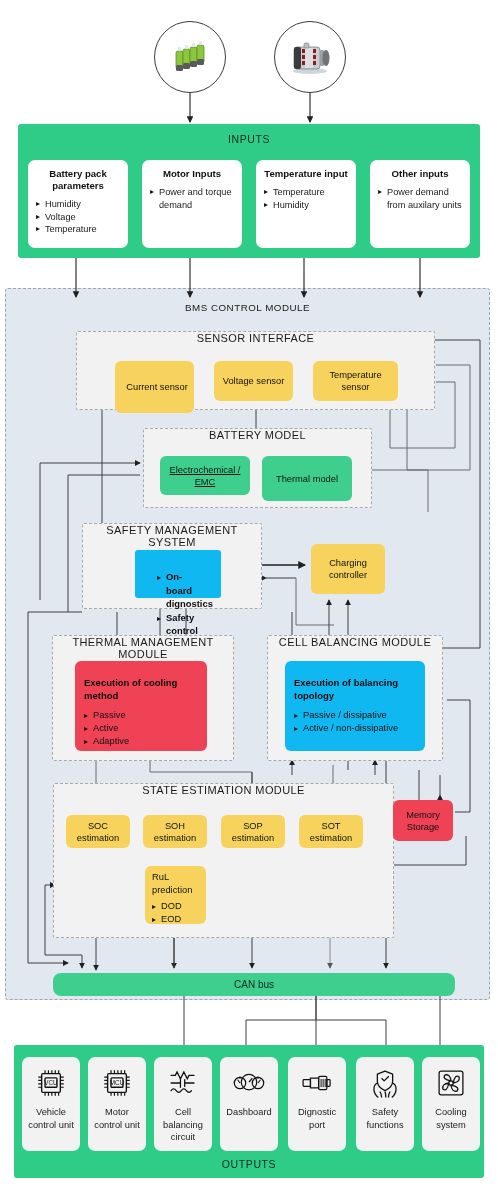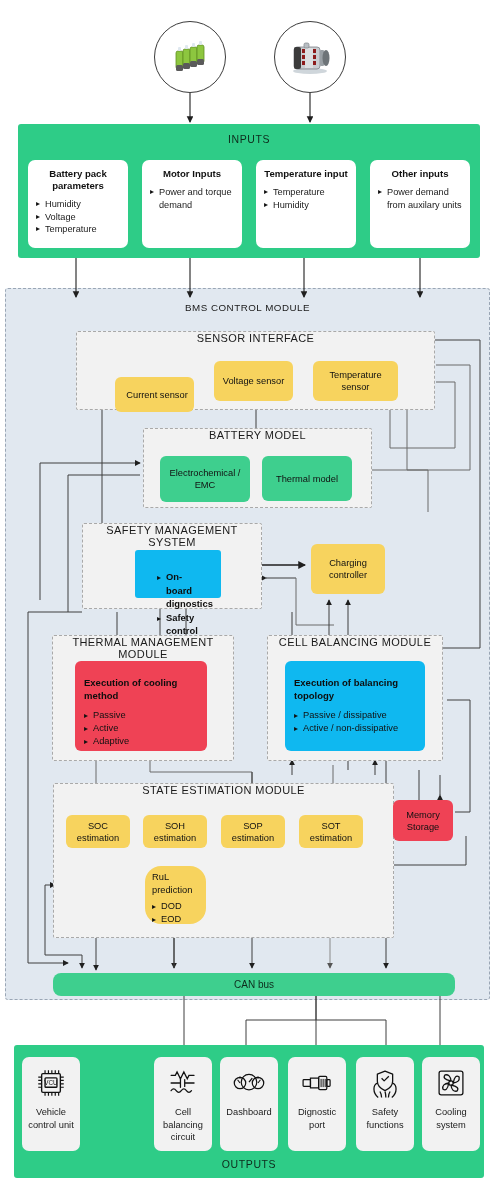--- a/index.html
+++ b/index.html
@@ -93,21 +93,21 @@
 
   .bluelist {
     position:absolute; background:#0fb8f0; border-radius:3px;
     padding:6px 8px; z-index:3;
   }
   .bluelist ul { list-style:none; margin:14px; padding:0; }
   .bluelist li { font-size:9.4px; line-height:13.5px; color:#0d0d0d; padding-left:9px; position:relative; font-weight:bold;}
   .bluelist li::before { content:"\25B8"; position:absolute; left:0; top:1px; font-size:8px; font-weight:normal;}
 
   .rulbox {
-    position:absolute; background:#f7d35e; border-radius:16px; padding:5px 7px; z-index:3;
+    position:absolute; background:#f7d35e; border-radius:6px; padding:5px 7px; z-index:3;
   }
   .rul-h { font-size:9.3px; line-height:12.5px; color:#111; margin-bottom:4px; }
   .rul-list { list-style:none; margin:0; padding:0; }
   .rul-list li { font-size:9.3px; line-height:13px; color:#111; padding-left:9px; position:relative; }
   .rul-list li::before { content:"\25B8"; position:absolute; left:0; top:0; font-size:8px; }
 
   .canbus {
     position:absolute; background:#3ecf8e; border-radius:8px;
     display:flex; align-items:center; justify-content:center;
     font-size:10px; color:#0d2b1c; z-index:3;
@@ -290,28 +290,28 @@
     </ul>
   </div>
 
   <div class="bms" style="left:5px; top:288px; width:485px; height:712px;">
     <div class="bms-title">BMS CONTROL MODULE</div>
   </div>
 
   <div class="submod" style="left:76px; top:331px; width:359px; height:79px;">
     <div class="submod-title">SENSOR INTERFACE</div>
   </div>
-  <div class="chip yellow node" style="left:115px; top:377px; width:79px; height:35px;padding-left:8px;">Current sensor</div>
+  <div class="chip yellow node" style="left:115px; top:361px; width:79px; height:52px;padding-left:8px;">Current sensor</div>
   <div class="chip yellow node" style="left:313px; top:361px; width:85px; height:40px;">Temperature sensor</div>
   <div class="chip yellow node" style="left:214px; top:361px; width:79px; height:40px;">Voltage sensor</div>
 
   <div class="submod" style="left:143px; top:428px; width:229px; height:80px;">
     <div class="submod-title">BATTERY MODEL</div>
   </div>
-  <div class="chip green node" style="left:160px; top:456px; width:90px; height:46px;">Electrochemical / EMC</div>
+  <div class="chip green node" style="left:160px; top:456px; width:90px; height:39px;text-decoration:underline;">Electrochemical / EMC</div>
   <div class="chip green node" style="left:262px; top:456px; width:90px; height:45px;">Thermal model</div>
 
   <div class="submod" style="left:82px; top:523px; width:180px; height:86px;">
     <div class="submod-title">SAFETY MANAGEMENT SYSTEM</div>
   </div>
   <div class="bluelist node" style="left:135px; top:550px; width:86px; height:48px;">
     <ul>
       <li>On-board dignostics</li>
       <li>Safety control</li>
     </ul>
@@ -375,20 +375,36 @@
           <path d="M13,31 L13,35 M17,31 L17,35 M21,31 L21,35 M25,31 L25,35 M29,31 L29,35"></path>
           <path d="M9,13 L5,13 M9,17 L5,17 M9,21 L5,21 M9,25 L5,25"></path>
           <path d="M31,13 L35,13 M31,17 L35,17 M31,21 L35,21 M31,25 L35,25"></path>
         </g>
       </g>
       <text x="20" y="22.5" font-size="7.5" text-anchor="middle" fill="#111" font-family="'Liberation Sans',sans-serif">VCU</text>
     </svg>
     <div class="lbl">Vehicle control unit</div>
   </div>
 
+  <div class="node outcard" style="left:88px; top:1057px; width:58px; height:94px;">
+    <svg class="ico" viewBox="0 0 40 40">
+      <g stroke="#111" stroke-width="1.6" fill="none">
+        <rect x="9" y="9" width="22" height="22" rx="1.5"></rect>
+        <rect x="13" y="14" width="14" height="11" rx="1"></rect>
+        <g stroke-width="1.4">
+          <path d="M13,9 L13,5 M17,9 L17,5 M21,9 L21,5 M25,9 L25,5 M29,9 L29,5"></path>
+          <path d="M13,31 L13,35 M17,31 L17,35 M21,31 L21,35 M25,31 L25,35 M29,31 L29,35"></path>
+          <path d="M9,13 L5,13 M9,17 L5,17 M9,21 L5,21 M9,25 L5,25"></path>
+          <path d="M31,13 L35,13 M31,17 L35,17 M31,21 L35,21 M31,25 L35,25"></path>
+        </g>
+      </g>
+      <text x="20" y="22.5" font-size="7.5" text-anchor="middle" fill="#111" font-family="'Liberation Sans',sans-serif">MCU</text>
+    </svg>
+    <div class="lbl">Motor control unit</div>
+  </div>
 
   <div class="node outcard" style="left:154px; top:1057px; width:58px; height:94px;">
     <svg class="ico" viewBox="0 0 40 40">
       <g stroke="#111" stroke-width="1.5" fill="none" stroke-linecap="round">
         <path d="M6,11 L11,11 L13,7 L17,15 L21,7 L25,15 L27,11 L33,11"></path>
         <path d="M6,20 L17,20 M17,15 L17,25 M22,16 L22,24 M22,20 L33,20"></path>
         <path d="M6,29 q3,-4 6,0 q3,4 6,0 q3,-4 6,0 q3,4 6,0"></path>
       </g>
     </svg>
     <div class="lbl">Cell balancing circuit</div>

